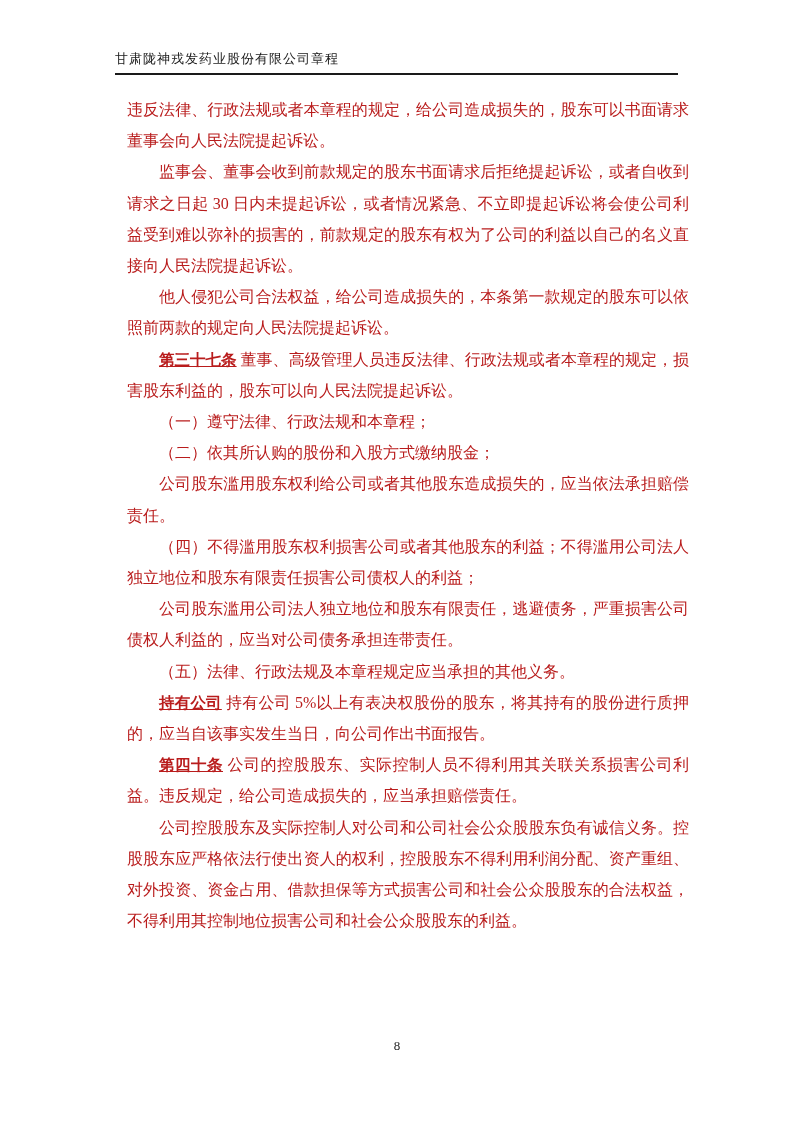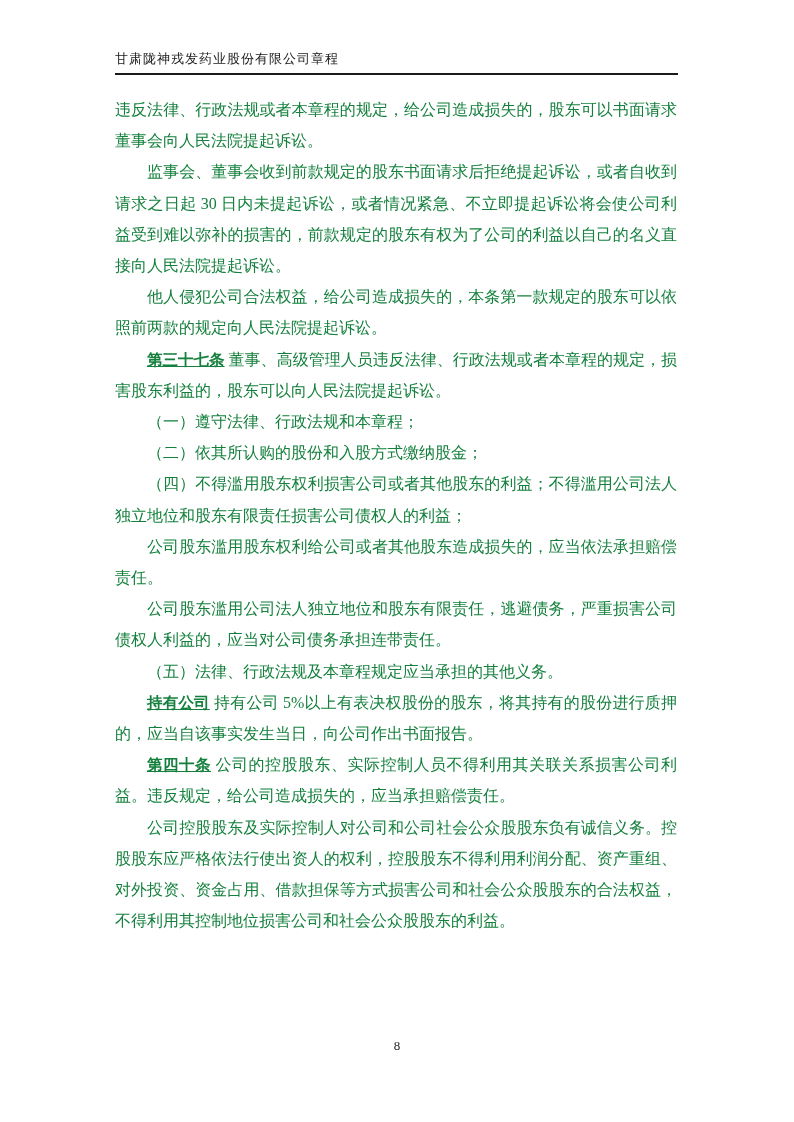--- a/index.html
+++ b/index.html
@@ -23,27 +23,27 @@
     top: 50px;
     padding-bottom: 5px;
     border-bottom: 2px solid #1a1a1a;
     font-size: 13px;
     letter-spacing: 1px;
     color: #1a1a1a;
     white-space: nowrap;
   }
   .doc-body {
     position: absolute;
-    left: 115px;
+    left: 127px;
     top: 94px;
     width: 562px;
     font-size: 16px;
     line-height: 31.2px;
     text-align: justify;
-    color: #15803d;
+    color: #b91c1c;
   }
   .doc-body p {
     margin: 0;
     padding: 0;
   }
   .doc-body p.indent {
     text-indent: 32px;
   }
   .doc-body b {
     font-weight: bold;
@@ -70,22 +70,22 @@
     <span>甘肃陇神戎发药业股份有限公司章程</span>
   </div>
 
   <div class="doc-body">
       <p class="">违反法律、行政法规或者本章程的规定，给公司造成损失的，股东可以书面请求董事会向人民法院提起诉讼。</p>
       <p class="indent">监事会、董事会收到前款规定的股东书面请求后拒绝提起诉讼，或者自收到请求之日起 30 日内未提起诉讼，或者情况紧急、不立即提起诉讼将会使公司利益受到难以弥补的损害的，前款规定的股东有权为了公司的利益以自己的名义直接向人民法院提起诉讼。</p>
       <p class="indent">他人侵犯公司合法权益，给公司造成损失的，本条第一款规定的股东可以依照前两款的规定向人民法院提起诉讼。</p>
       <p class="indent"><b>第三十七条</b> 董事、高级管理人员违反法律、行政法规或者本章程的规定，损害股东利益的，股东可以向人民法院提起诉讼。</p>
       <p class="indent">（一）遵守法律、行政法规和本章程；</p>
       <p class="indent">（二）依其所认购的股份和入股方式缴纳股金；</p>
+      <p class="indent">公司股东滥用股东权利给公司或者其他股东造成损失的，应当依法承担赔偿责任。</p>
       <p class="indent">（四）不得滥用股东权利损害公司或者其他股东的利益；不得滥用公司法人独立地位和股东有限责任损害公司债权人的利益；</p>
-      <p class="indent">公司股东滥用股东权利给公司或者其他股东造成损失的，应当依法承担赔偿责任。</p>
       <p class="indent">公司股东滥用公司法人独立地位和股东有限责任，逃避债务，严重损害公司债权人利益的，应当对公司债务承担连带责任。</p>
       <p class="indent">（五）法律、行政法规及本章程规定应当承担的其他义务。</p>
       <p class="indent"><b>持有公司</b> 持有公司 5%以上有表决权股份的股东，将其持有的股份进行质押的，应当自该事实发生当日，向公司作出书面报告。</p>
       <p class="indent"><b>第四十条</b> 公司的控股股东、实际控制人员不得利用其关联关系损害公司利益。违反规定，给公司造成损失的，应当承担赔偿责任。</p>
       <p class="indent">公司控股股东及实际控制人对公司和公司社会公众股股东负有诚信义务。控股股东应严格依法行使出资人的权利，控股股东不得利用利润分配、资产重组、对外投资、资金占用、借款担保等方式损害公司和社会公众股股东的合法权益，不得利用其控制地位损害公司和社会公众股股东的利益。</p>
     </div>
 
   <div class="page-footer">
     <span>8</span>
   </div>

